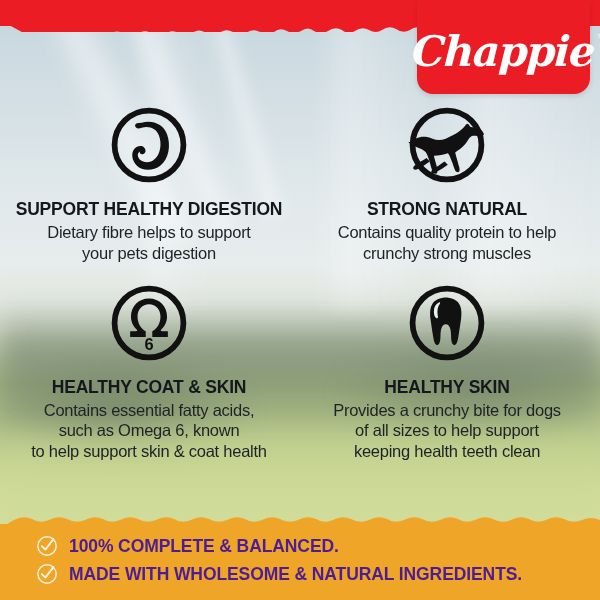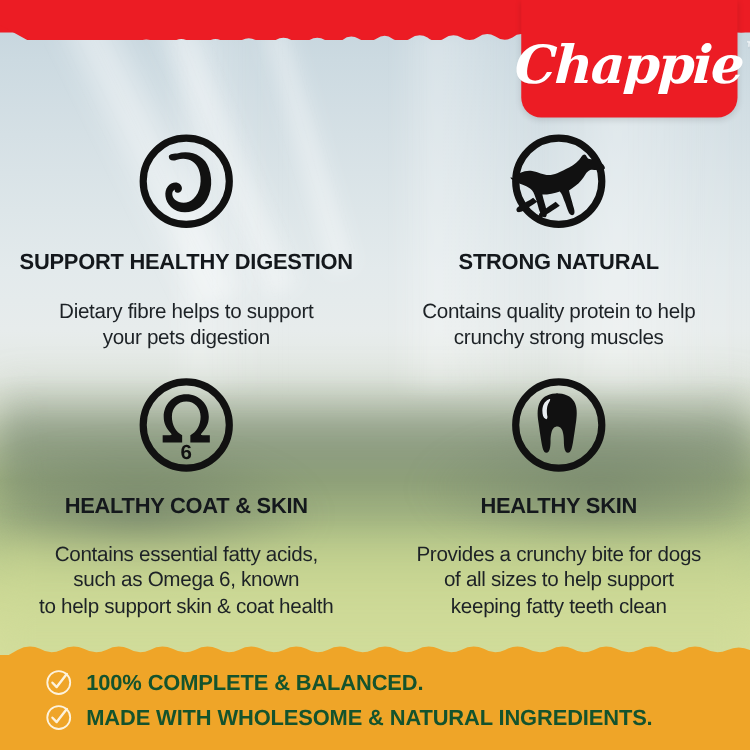--- a/index.html
+++ b/index.html
@@ -163,21 +163,21 @@
   .feature-title {
     margin-top: 14px;
     color: #14181c;
     font-size: 17.5px;
     font-weight: bold;
     letter-spacing: -0.2px;
     text-align: center;
     line-height: 1.1;
   }
   .feature-desc {
-    margin-top: 20px;
+    margin-top: 3px;
     color: #1d2226;
     font-size: 16.5px;
     line-height: 1.25;
     text-align: center;
     white-space: pre-line;
     letter-spacing: -0.25px;
   }
 
   
   .footer {
@@ -197,21 +197,21 @@
     width: 560px;
   }
   .footer-item {
     display: flex;
     align-items: center;
     height: 28px;
   }
   .check-icon { width: 22px; height: 22px; flex: 0 0 22px; }
   .footer-text {
     margin-left: 11px;
-    color: #14532d;
+    color: #4c1d95;
     font-size: 17.5px;
     font-weight: bold;
     letter-spacing: -0.1px;
     white-space: nowrap;
   }
 </style>
 </head>
 <body>
 
 <div id="page">
@@ -300,21 +300,21 @@
         <path fill="#111111" d="M50,19 c-9,0 -15,3 -18,8 c-3,5 -3,12 -2,19 c1,7 2,14 3,20
           c1,6 2,11 5,11 c3,0 4,-5 4,-11 c0,-6 1,-11 3,-13 c2,-2 5,-2 7,0
           c2,2 3,7 3,13 c0,6 1,11 4,11 c3,0 4,-5 5,-11 c1,-6 2,-13 3,-20
           c1,-7 1,-14 -2,-19 c-3,-5 -9,-8 -18,-8 Z"></path>
         <path fill="#e9eef1" d="M40,25 c-4,2 -6,6 -6,11 c0,4 1,7 3,8 c1,1 2,0 2,-2
           c-1,-5 -1,-11 2,-15 c1,-2 1,-3 -1,-2 Z"></path>
       </svg>
       <div class="feature-title">HEALTHY SKIN</div>
       <div class="feature-desc">Provides a crunchy bite for dogs
 of all sizes to help support
-keeping fatty teeth clean</div>
+keeping health teeth clean</div>
     </div>
 
   </div>
 
   <div class="footer"></div>
   <svg class="footer-torn" viewBox="0 0 600 14" preserveAspectRatio="none">
     <path fill="#efa528" d="M0,14 H600 V6
       q-9,-4 -18,0 q-9,4 -18,-1 q-9,-4 -18,1 q-9,4 -17,-1 q-9,-4 -18,1 q-9,4 -18,-1
       q-9,-4 -18,1 q-9,4 -17,-1 q-9,-4 -18,1 q-9,4 -18,-1 q-9,-4 -18,1 q-9,4 -17,-1
       q-9,-4 -18,1 q-9,4 -18,-1 q-9,-4 -18,1 q-9,4 -17,-1 q-9,-4 -18,1 q-9,4 -18,-1

